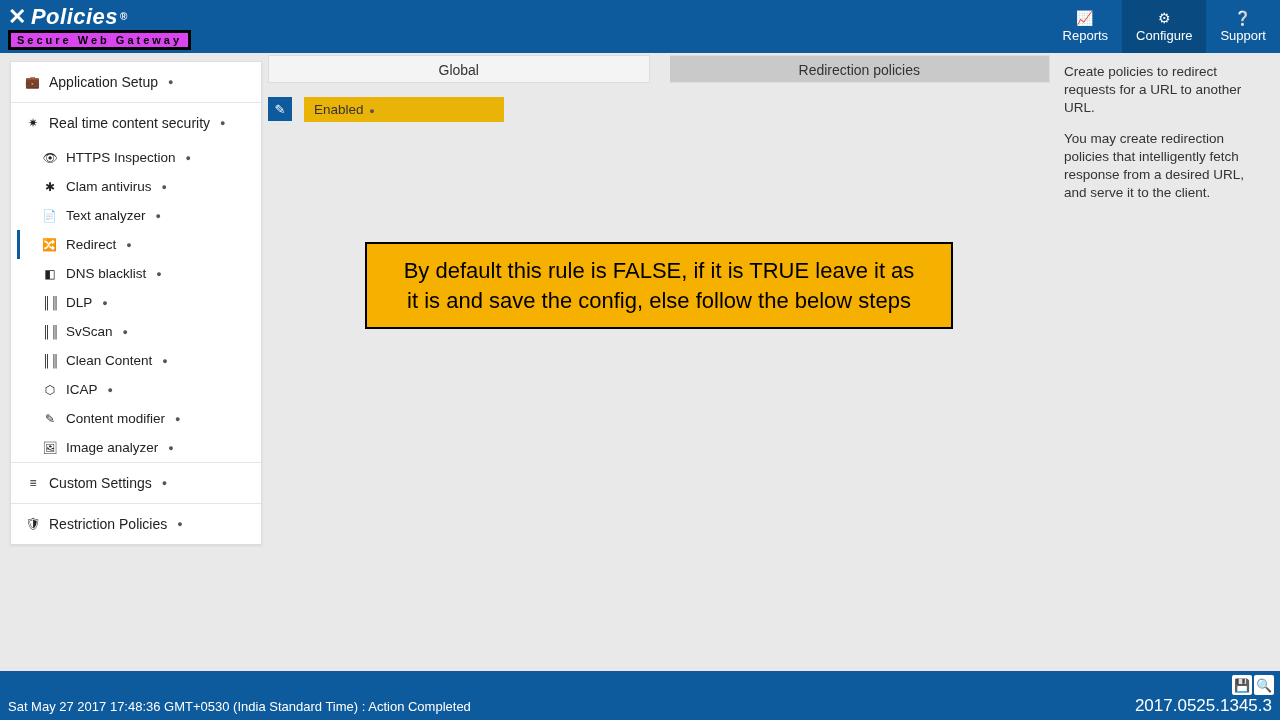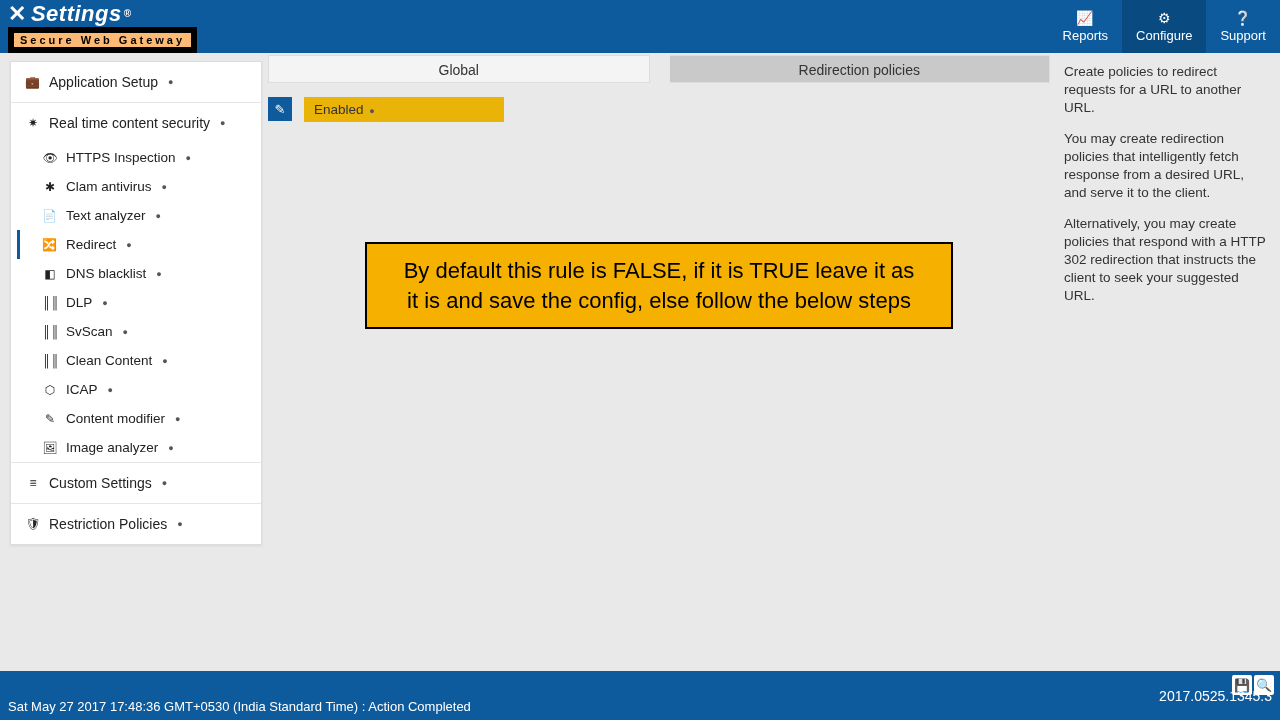--- a/index.html
+++ b/index.html
@@ -4,21 +4,21 @@
 <style>
   * { box-sizing: border-box; margin: 0; padding: 0; }
   html, body { width: 1280px; height: 720px; font-family: "Segoe UI", Arial, sans-serif; background: #e9e9e9; overflow: hidden; }
   
   
   .header { height: 53px; background: #0d5a9c; display: flex; align-items: center; justify-content: space-between; color: #fff; }
   .logo-block { display: flex; flex-direction: column; margin-left: 8px; }
   .logo-top { display: flex; align-items: center; font-size: 22px; font-weight: bold; font-style: italic; letter-spacing: 0.5px; }
   .logo-top .wrench { margin-right: 4px; font-style: normal; }
   .logo-top sup { font-size: 10px; font-style: normal; margin-left: 2px; }
-  .logo-sub { background: #fdba74; color: #000; font-size: 11px; letter-spacing: 3px; padding: 1px 6px; border: 6px solid #000000; font-weight: 600; text-align: center; }
+  .logo-sub { background: #d946ef; color: #000; font-size: 11px; letter-spacing: 3px; padding: 1px 6px; border: 3px solid #000000; font-weight: 600; text-align: center; }
   .top-menu { display: flex; align-items: stretch; height: 100%; }
   .top-item { display:flex; flex-direction:column; align-items:center; justify-content:center; padding: 0 14px; font-size: 13px; cursor: pointer; }
   .top-item.active { background: #094a81; }
   .top-item .ticon { font-size: 14px; margin-bottom: 2px; }
 
   
   .layout { display:flex; height: calc(720px - 53px - 49px); }
   .sidebar { width: 262px; padding: 8px 0 8px 10px; }
   .side-panel { background:#fff; border:1px solid #ddd; box-shadow: 0 1px 2px rgba(0,0,0,.08); }
   .side-group { border-bottom:1px solid #e5e5e5; }
@@ -45,30 +45,30 @@
 
   
   .help { width:220px; padding:10px 12px 0 4px; font-size:13.5px; color:#333; line-height:1.35; }
   .help p { margin-bottom:12px; }
 
   
   .footer { height:49px; background:#0d5a9c; color:#fff; position:relative; }
   .foot-icons { position:absolute; right:6px; top:4px; display:flex; gap:2px; }
   .foot-icon { width:20px; height:20px; background:#fff; color:#0d5a9c; display:flex; align-items:center; justify-content:center; font-size:13px; cursor:pointer; border-radius:2px; }
   .foot-status { position:absolute; left:8px; bottom:6px; font-size:13px; }
-  .foot-version { position:absolute; right:8px; bottom:16px; font-size:14px; }
+  .foot-version { position:absolute; right:8px; bottom:4px; font-size:17px; }
 </style>
 </head>
 <body>
 
 <div class="header">
   <div class="logo-block">
     <div class="logo-top">
       <span class="wrench">✕</span>
-      <span>Settings</span>
+      <span>Policies</span>
       <sup>®</sup>
     </div>
     <div class="logo-sub">Secure Web Gateway</div>
   </div>
   <div class="top-menu">
     <div class="top-item">
       <span class="ticon">📈</span>
       <span>Reports</span>
     </div>
     <div class="top-item active">
@@ -186,21 +186,20 @@
         <div class="field-label">
           <span>Enabled</span>
           <span class="info-bullet">●</span>
         </div>
       </div>
       <div class="callout">By default this rule is FALSE, if it is TRUE leave it as it is and save the config, else follow the below steps</div>
     </div>
     <div class="help">
       <p>Create policies to redirect requests for a URL to another URL.</p>
       <p>You may create redirection policies that intelligently fetch response from a desired URL, and serve it to the client.</p>
-      <p>Alternatively, you may create policies that respond with a HTTP 302 redirection that instructs the client to seek your suggested URL.</p>
     </div>
   </div>
 </div>
 
 <div class="footer">
   <div class="foot-icons">
     <div class="foot-icon">
         <span>💾</span>
       </div>
     <div class="foot-icon">

